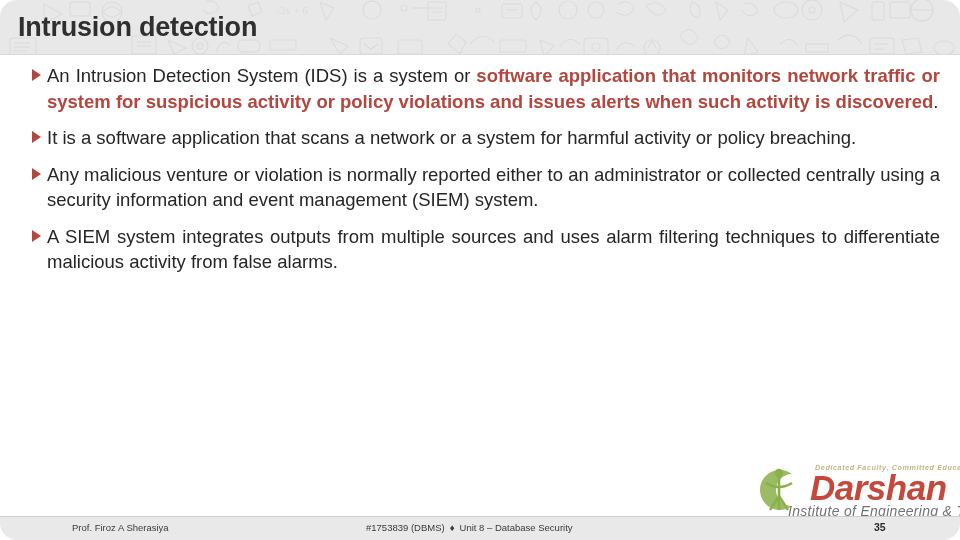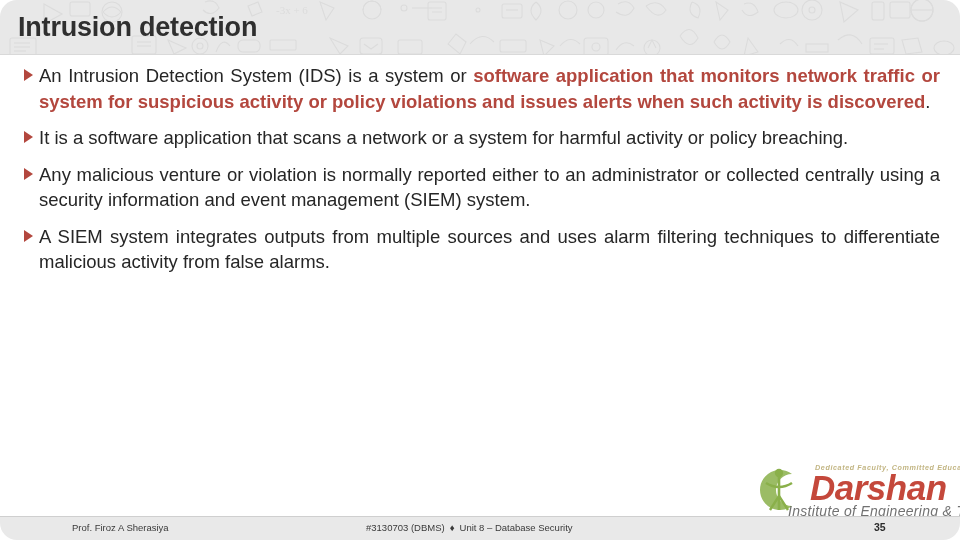--- a/index.html
+++ b/index.html
@@ -71,20 +71,21 @@
     position: absolute;
     left: 0;
     top: 63px;
     width: 960px;
   }
   .bullet {
     position: relative;
     padding-left: 39px;
     padding-right: 20px;
     margin-bottom: 11px;
+    margin-left: 8px;
   }
   .bullet-marker {
     position: absolute;
     left: 24px;
     top: 6px;
     width: 0;
     height: 0;
     border-left: 9px solid #b3473e;
     border-top: 6px solid transparent;
     border-bottom: 6px solid transparent;
@@ -313,17 +314,17 @@
       <path d="M14 17 Q27 25 40 17" stroke="#8ab04a" stroke-width="2.6" fill="none"></path>
       <path d="M27 30 L18 44 M27 30 L36 44" stroke="#8ab04a" stroke-width="2.4" fill="none"></path>
     </svg>
     <div class="logo-tagline-top">Dedicated Faculty, Committed Education</div>
     <div class="logo-word">Darshan</div>
     <div class="logo-tagline-bottom">Institute of Engineering &amp; Technology</div>
   </div>
 
   <div class="footer">
     <div class="footer-presenter">Prof. Firoz A Sherasiya</div>
-    <div class="footer-course"><span>#3130703 (DBMS)</span><span class="footer-sep">♦</span><span>Unit 8 – Database Security</span></div>
+    <div class="footer-course"><span>#1753839 (DBMS)</span><span class="footer-sep">♦</span><span>Unit 8 – Database Security</span></div>
     <div class="footer-page">35</div>
   </div>
 
 </div>
 
 </body></html>

